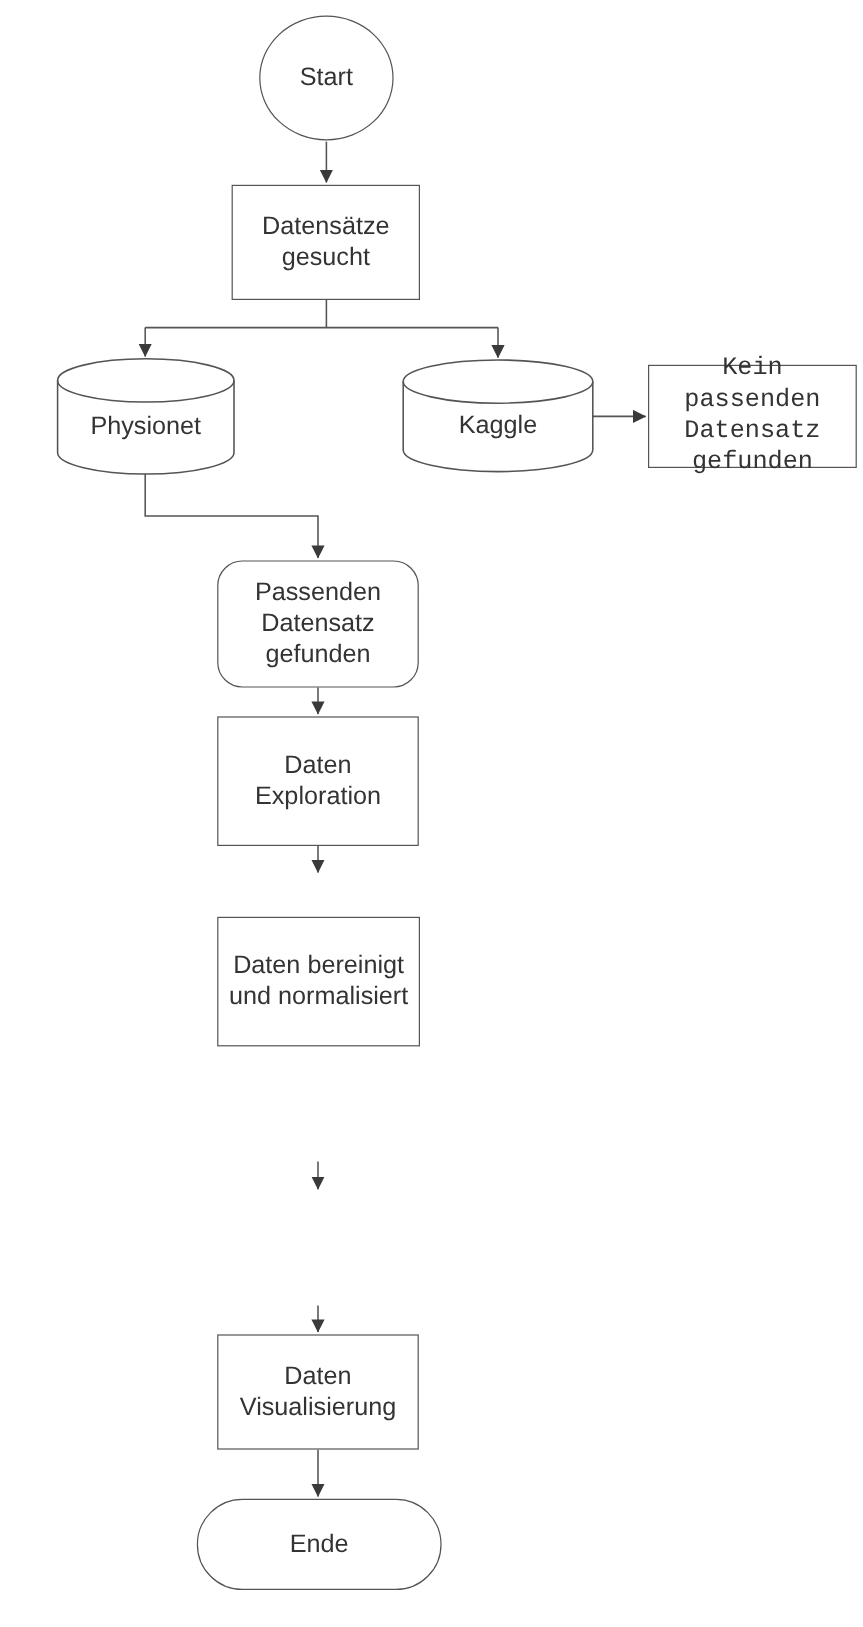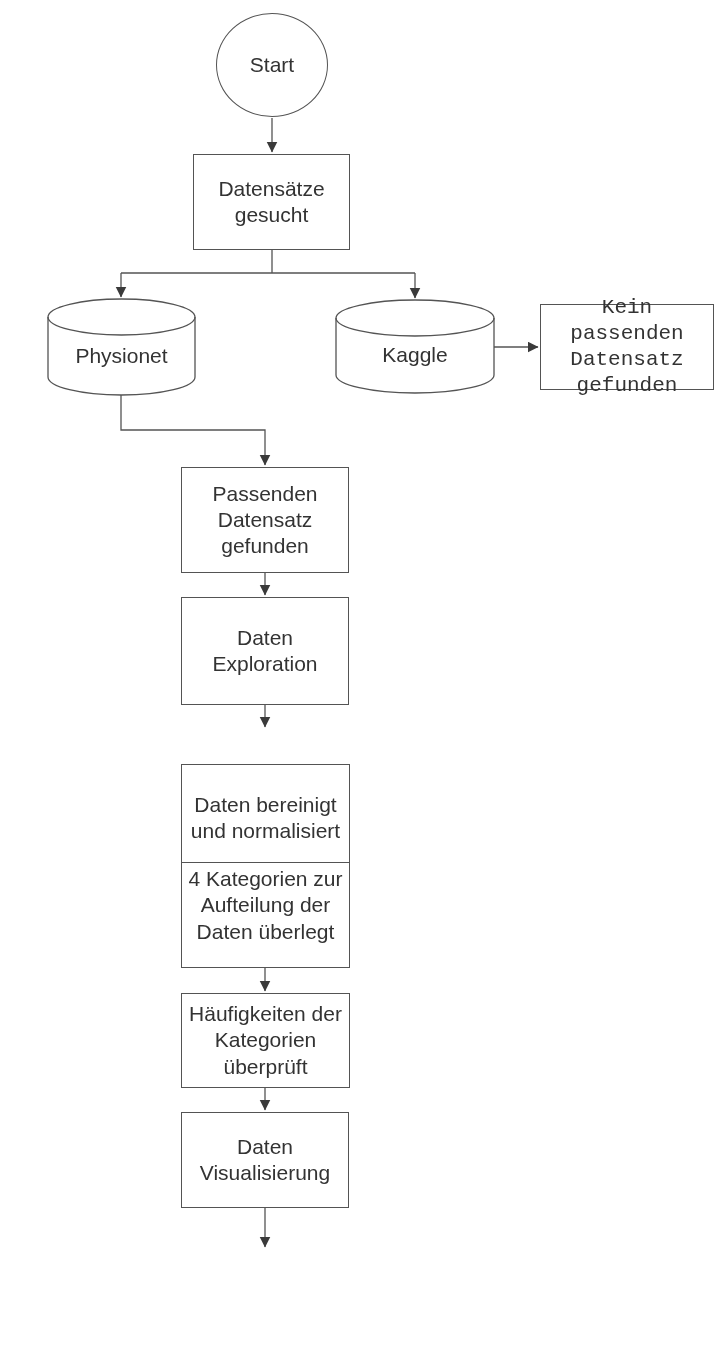--- a/index.html
+++ b/index.html
@@ -97,47 +97,40 @@
   <div class="node cyl-label" style="left:336px; top:324px; width:158px; height:62px;">
     <span class="label">Kaggle</span>
   </div>
 
   <div class="node" style="left:540px; top:304px; width:174px; height:86px;font-family:Liberation Mono, monospace;">
     <span class="label">Kein passenden
 Datensatz
 gefunden</span>
   </div>
 
-  <div class="node" style="left:181px; top:467px; width:168px; height:106px;">
+  <div class="node" style="left:181px; top:467px; width:168px; height:106px;border-radius:21px;">
     <span class="label">Passenden
 Datensatz
 gefunden</span>
   </div>
 
   <div class="node" style="left:181px; top:597px; width:168px; height:108px;">
     <span class="label">Daten
 Exploration</span>
   </div>
 
   <div class="node" style="left:181px; top:729px; width:169px; height:108px;margin-top:35px;">
     <span class="label">Daten bereinigt
 und normalisiert</span>
   </div>
 
-  <div class="node v-top" style="left:181px; top:862px; width:169px; height:106px;">
-    <span class="label">4 Kategorien zur
-Aufteilung der
-Daten überlegt</span>
-  </div>
 
-  <div class="node" style="left:181px; top:993px; width:169px; height:95px;">
-    <span class="label">Häufigkeiten der
-Kategorien
-überprüft</span>
-  </div>
 
   <div class="node" style="left:181px; top:1112px; width:168px; height:96px;">
     <span class="label">Daten
 Visualisierung</span>
   </div>
 
+  <div class="node pill" style="left:164px; top:1249px; width:204px; height:76px;">
+    <span class="label">Ende</span>
+  </div>
 
 </div>
 
 </body></html>

